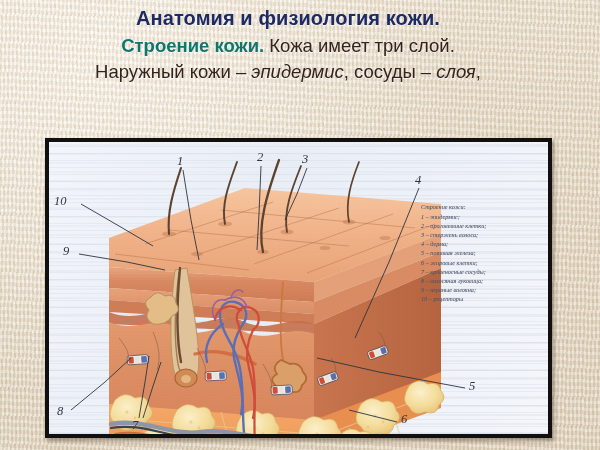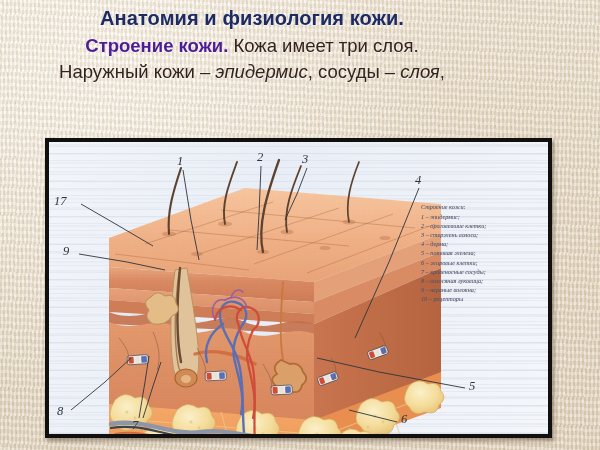--- a/index.html
+++ b/index.html
@@ -22,34 +22,34 @@
   #paper:after{
     content:"";position:absolute;inset:0;
     background:
       repeating-linear-gradient(74deg, rgba(150,125,95,.07) 0 1px, rgba(0,0,0,0) 1px 5px),
       repeating-linear-gradient(-48deg, rgba(150,125,95,.05) 0 1px, rgba(0,0,0,0) 1px 6px);
     mix-blend-mode:multiply;
   }
 
   
   #heading{
-    position:absolute;left:0;top:0;width:504px;
+    position:absolute;left:0;top:0;width:576px;
     text-align:center;z-index:5;
   }
   .ln{display:block;white-space:nowrap;}
   #title-line{
     font-size:20px;font-weight:bold;color:#1d2a63;
     letter-spacing:.1px;margin-top:7px;
     text-shadow:0 1px 0 rgba(255,255,255,.55);
   }
   #sub-line{
     font-size:18.5px;margin-top:5px;color:#33231c;
     text-shadow:0 1px 0 rgba(255,255,255,.5);
   }
-  #sub-strong{color:#4c1d95;font-weight:bold;}
+  #sub-strong{color:#0f766e;font-weight:bold;}
   #line3,#line4{
     font-size:18.5px;color:#33231c;margin-top:4px;
     text-shadow:0 1px 0 rgba(255,255,255,.5);
   }
   .it{font-style:italic;}
 
   
   #figure-frame{
     position:absolute;left:45px;top:138px;width:507px;height:300px;
     border:4px solid #12100f;
@@ -95,21 +95,21 @@
   svg.leader{position:absolute;left:0;top:0;width:507px;height:300px;z-index:6;pointer-events:none;}
 </style>
 </head>
 <body>
 
 <div id="paper"></div>
 
 <div id="heading">
   <span class="ln" id="title-line">Анатомия и физиология кожи.</span>
 
-  <span class="ln" id="sub-line"><span id="sub-strong">Строение кожи.</span><span> Кожа имеет три слоя.</span></span>
+  <span class="ln" id="sub-line"><span id="sub-strong">Строение кожи.</span><span> Кожа имеет три слой.</span></span>
 
   <span class="ln" id="line3"><span>Наружный кожи – </span><span class="it">эпидермис</span><span>, сосуды – </span><span class="it">слоя</span><span>,</span></span>
 
 </div>
 
 <div id="figure-frame">
   <div id="scan"></div>
   <div id="scan-ghost"></div>
 
   <svg viewBox="0 0 507 300" width="507" height="300" style="position:absolute;left:0;top:0;z-index:3;">
@@ -365,21 +365,21 @@
 
   <div class="num" style="left:128px;top:12px;">1</div>
   <div class="num" style="left:208px;top:8px;">2</div>
   <div class="num" style="left:253px;top:10px;">3</div>
   <div class="num" style="left:366px;top:31px;">4</div>
   <div class="num" style="left:420px;top:237px;">5</div>
   <div class="num" style="left:352px;top:270px;">6</div>
   <div class="num" style="left:83px;top:276px;">7</div>
   <div class="num" style="left:8px;top:262px;">8</div>
   <div class="num" style="left:14px;top:102px;">9</div>
-  <div class="num" style="left:5px;top:52px;">17</div>
+  <div class="num" style="left:5px;top:52px;">10</div>
 
   <div id="legend">
     <div class="lg-title">Строение кожи:</div>
     <div class="lg-item">1 – эпидермис;</div>
     <div class="lg-item">2 – ороговевшие клетки;</div>
     <div class="lg-item">3 – стержень волоса;</div>
     <div class="lg-item">4 – дерма;</div>
     <div class="lg-item">5 – потовая железа;</div>
     <div class="lg-item">6 – жировые клетки;</div>
     <div class="lg-item">7 – кровеносные сосуды;</div>

